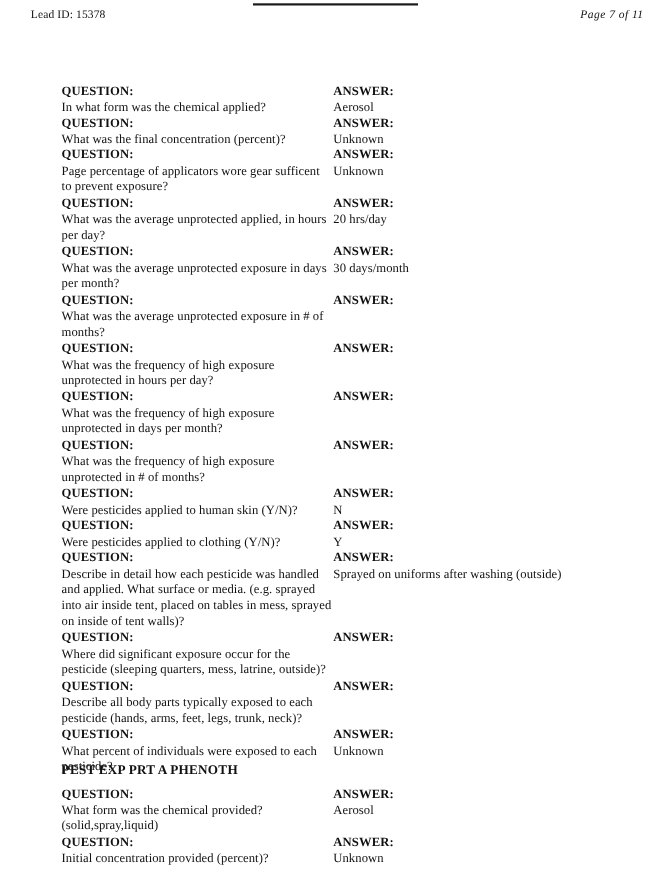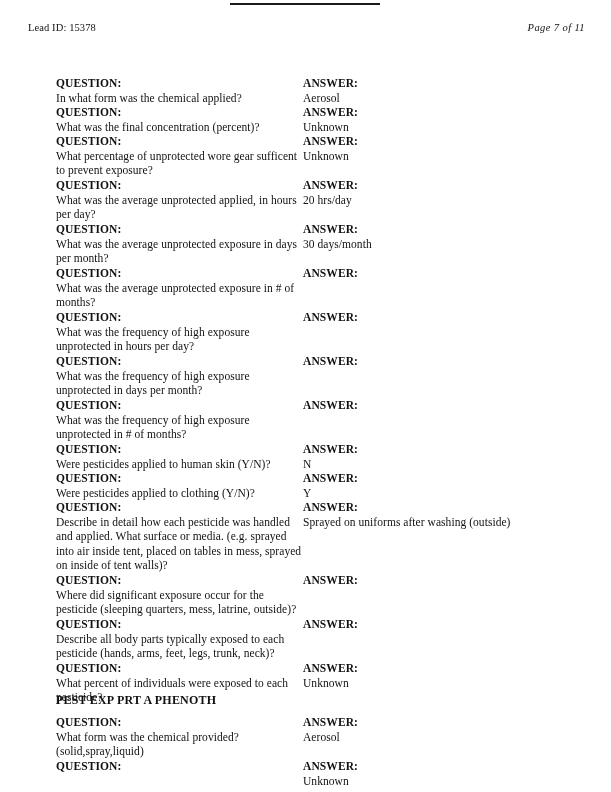--- a/index.html
+++ b/index.html
@@ -24,21 +24,21 @@
   .top-rule {
     position: absolute;
     top: 3px;
     left: 230px;
     width: 150px;
     height: 2px;
     background: #1a1a1a;
   }
   .header {
     position: absolute;
-    top: 22px;
+    top: 8px;
     left: 0;
     width: 611px;
     height: 18px;
   }
   .header-left {
     position: absolute;
     left: 28px;
     top: 0;
     font-size: 10.5px;
     letter-spacing: 0.1px;
@@ -123,21 +123,21 @@
       </div>
       <div class="a-col" style="top:0">
         <div class="label">ANSWER:</div>
         <div class="text">Unknown</div>
       </div>
     </div>
 
     <div class="row" style="height:44px">
       <div class="q-col" style="top:0">
         <div class="label">QUESTION:</div>
-        <div class="text">What percentage of unprotected wore gear sufficent to prevent exposure?</div>
+        <div class="text">Page percentage of applicators wore gear sufficent to prevent exposure?</div>
       </div>
       <div class="a-col" style="top:0">
         <div class="label">ANSWER:</div>
         <div class="text">Unknown</div>
       </div>
     </div>
 
     <div class="row" style="height:44px">
       <div class="q-col" style="top:0">
         <div class="label">QUESTION:</div>
@@ -280,20 +280,21 @@
       </div>
       <div class="a-col" style="top:0">
         <div class="label">ANSWER:</div>
         <div class="text">Aerosol</div>
       </div>
     </div>
 
     <div class="row" style="height:30px">
       <div class="q-col" style="top:0">
         <div class="label">QUESTION:</div>
+        <div class="text">Initial concentration provided (percent)?</div>
       </div>
       <div class="a-col" style="top:0">
         <div class="label">ANSWER:</div>
         <div class="text">Unknown</div>
       </div>
     </div>
 
   </div>
 </div>
 

